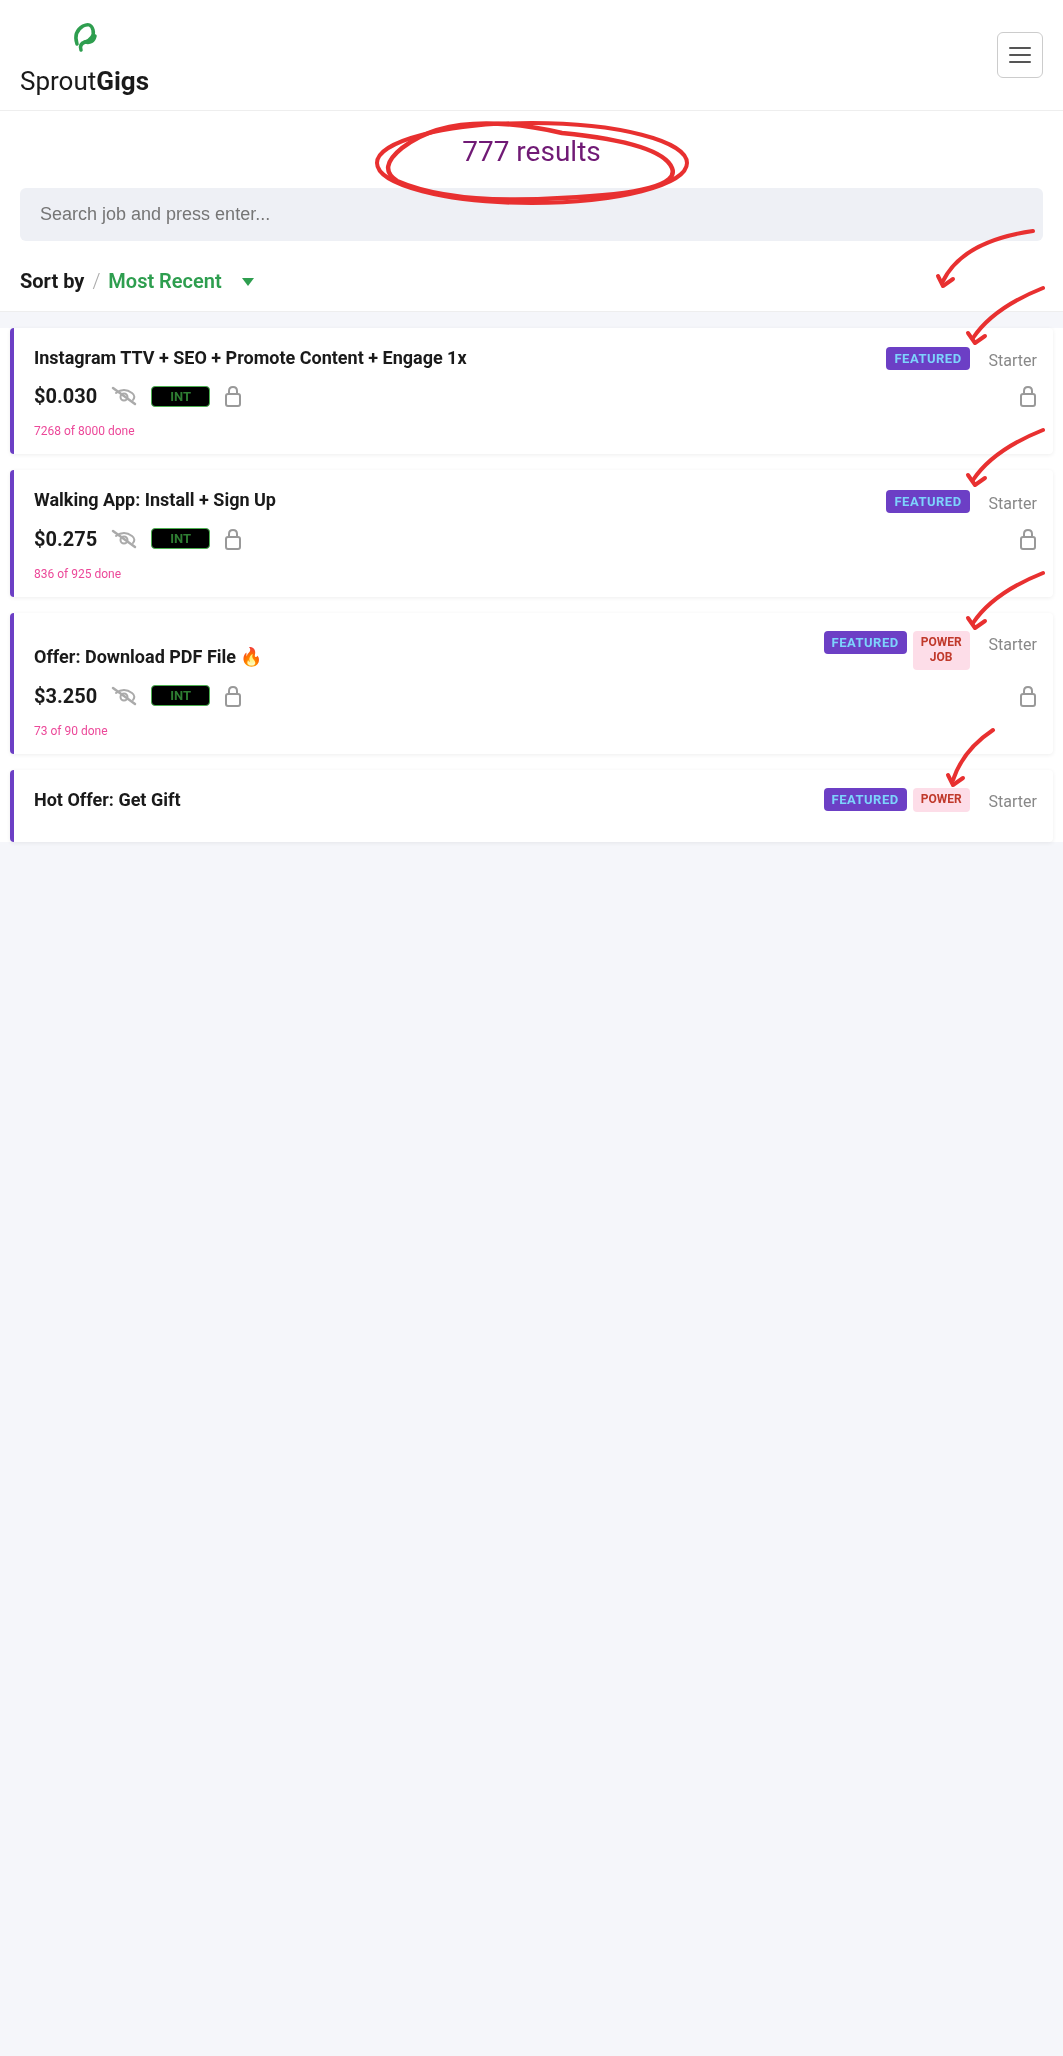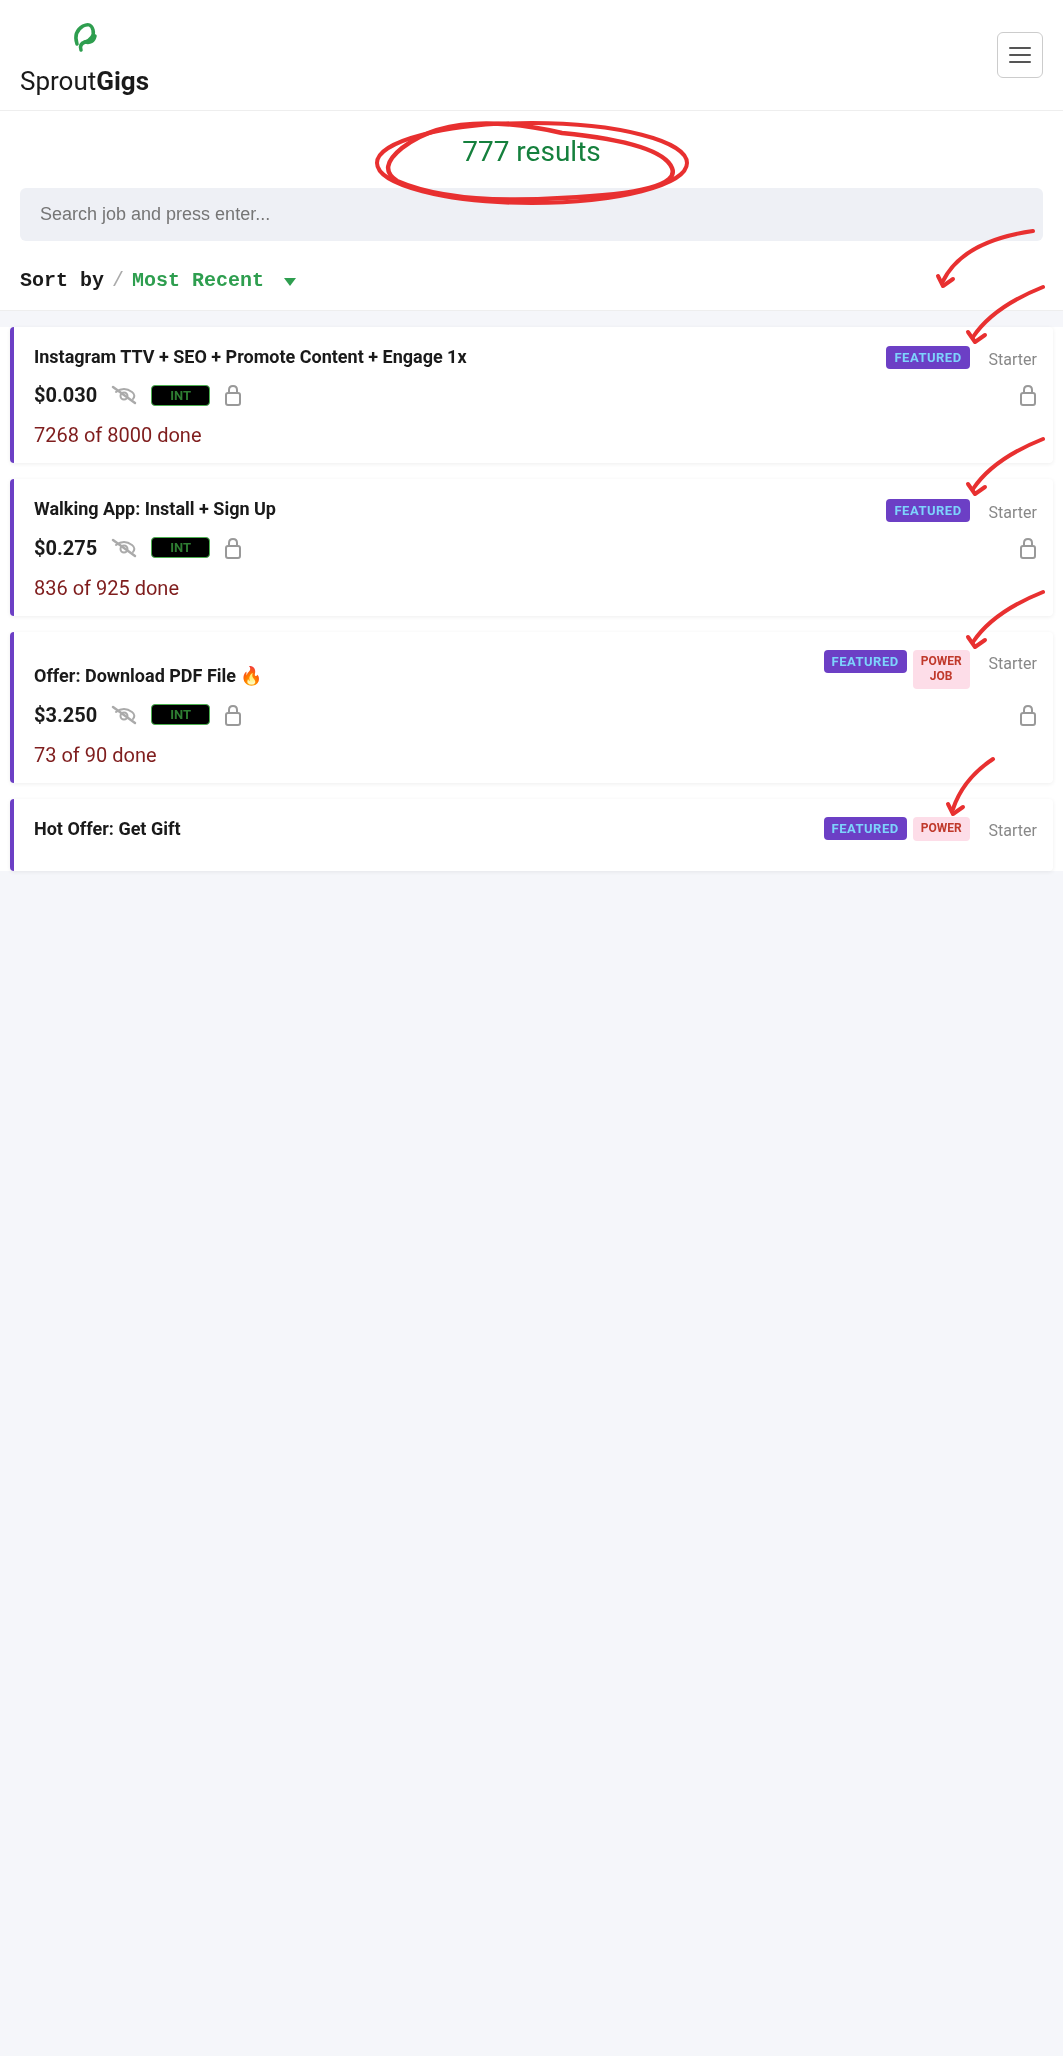--- a/index.html
+++ b/index.html
@@ -66,21 +66,21 @@
       position: relative;
     }
     .results-count-wrapper {
       text-align: center;
       position: relative;
       margin-bottom: 16px;
     }
     .results-count {
       font-size: 28px;
       font-weight: 400;
-      color: #15803d;
+      color: #701a75;
       position: relative;
       display: inline-block;
       padding: 4px 12px;
     }
 
     
     .annotation-circle {
       position: absolute;
       top: -18px;
       left: 50%;
@@ -101,21 +101,20 @@
     }
 
     
     .sort-bar {
       background: #fff;
       padding: 18px 20px;
       display: flex;
       align-items: center;
       gap: 8px;
       border-bottom: 1px solid #eee;
-      font-family: Liberation Mono, monospace;
     }
     .sort-label {
       font-size: 20px;
       font-weight: 700;
       color: #1a1a1a;
     }
     .sort-divider {
       font-size: 20px;
       color: #aaa;
       font-weight: 300;
@@ -229,22 +228,22 @@
       border-radius: 4px;
     }
     .icon-lock {
       display: inline-flex;
       align-items: center;
       justify-content: center;
       color: #999;
       font-size: 18px;
     }
     .job-progress {
-      font-size: 20px;
-      color: #7f1d1d;
+      font-size: 12px;
+      color: #ec4899;
     }
   </style>
 </head>
 <body>
 
 <header class="header">
   <div class="logo-area">
 
     <svg class="logo-icon" viewBox="0 0 44 44" fill="none" xmlns="http://www.w3.org/2000/svg">
       <ellipse cx="22" cy="22" rx="20" ry="20" fill="none"></ellipse>

